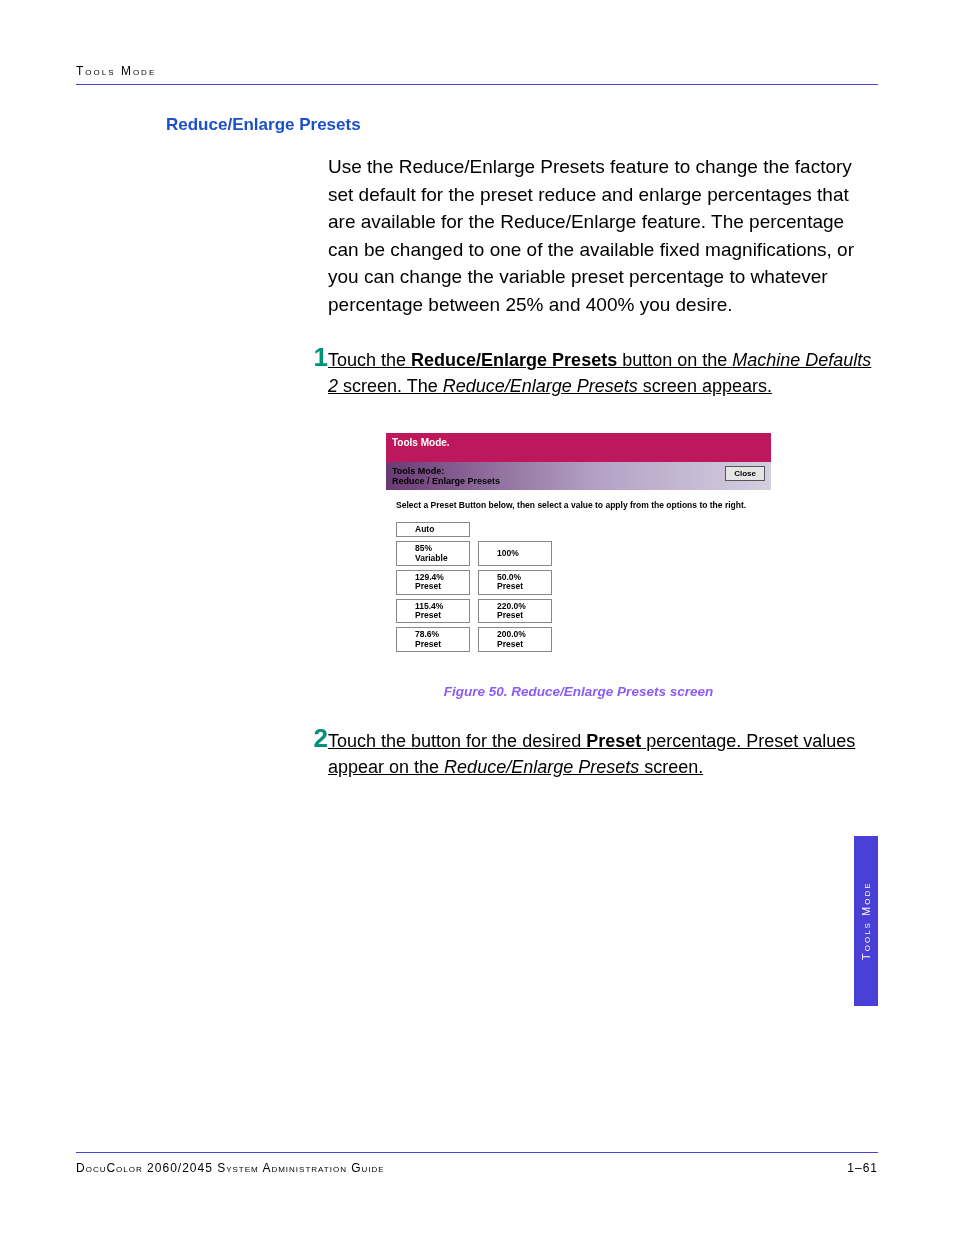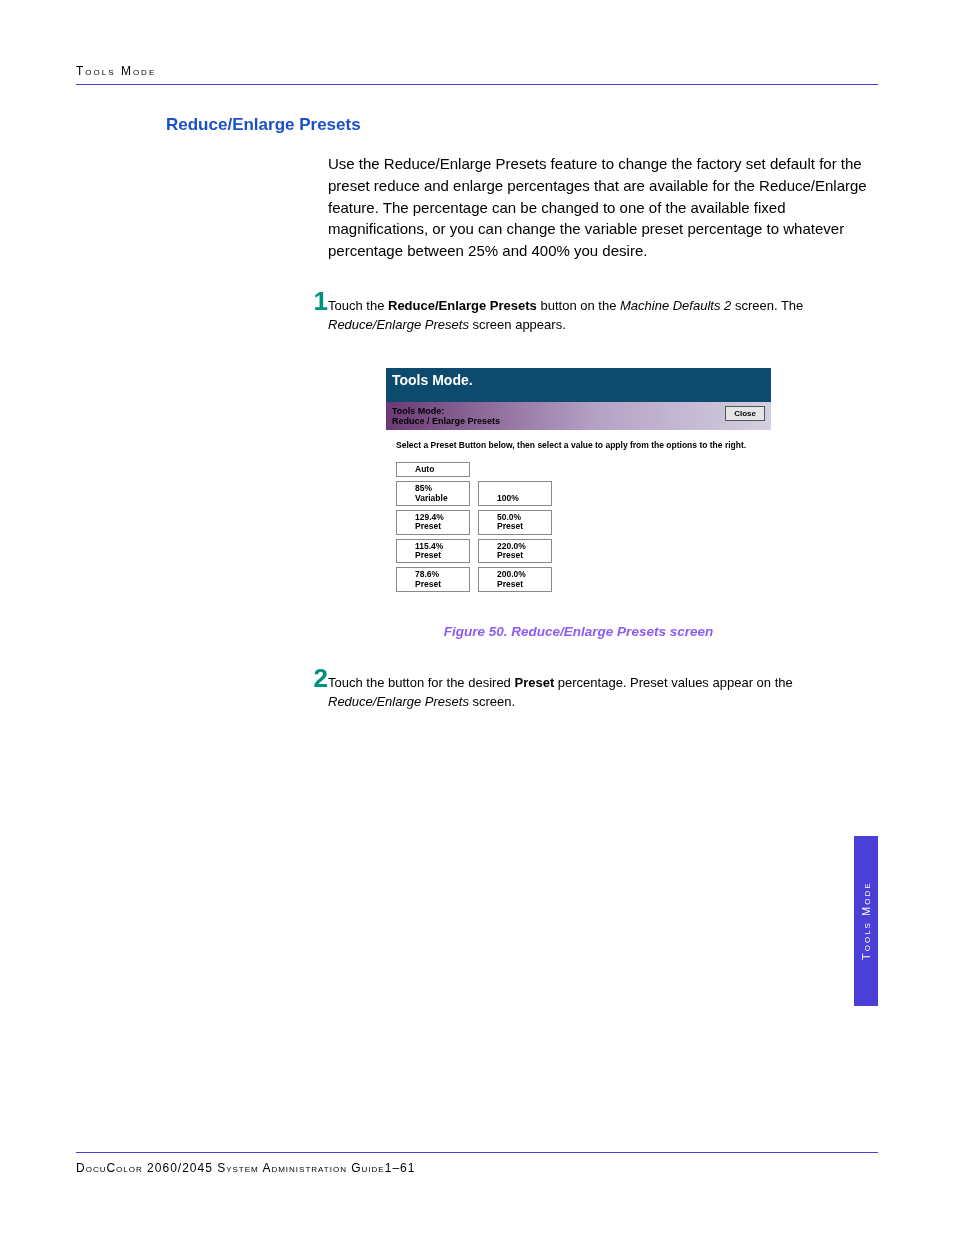--- a/index.html
+++ b/index.html
@@ -31,21 +31,21 @@
   }
   .section-title {
     color: #1a50c8;
     font-weight: bold;
     font-size: 17px;
     margin-left: 90px;
     margin-bottom: 18px;
   }
   .body-text {
     margin-left: 252px;
-    font-size: 15px;
+    font-size: 19px;
     line-height: 1.45;
     color: #000;
     margin-bottom: 24px;
     max-width: 555px;
   }
   .step-badge {
     margin-left: 130px;
     margin-top: 10px;
     margin-bottom: 60px;
   }
@@ -58,36 +58,37 @@
   }
   .step-num {
     color: #00927b;
     font-weight: bold;
     font-size: 26px;
     width: 37px;
     text-align: right;
     flex-shrink: 0;
   }
   .step-text {
-    font-size: 13px;
+    font-size: 18px;
     line-height: 1.45;
     max-width: 555px;
+    text-decoration: underline;
   }
   .step-text b { font-weight: bold; }
   .step-text i { font-style: italic; }
 
   
   .screenshot-wrap {
     margin: 34px 0 10px 310px;
     width: 385px;
   }
   .ss-topbar {
-    background: #0c4a6e;
+    background: #be185d;
     color: #fff;
-    font-size: 14px;
+    font-size: 10px;
     font-weight: bold;
     padding: 4px 6px 14px 6px;
   }
   .ss-header {
     background: linear-gradient(90deg, #6b3a74 0%, #b4a2c5 55%, #d4cfe0 100%);
     color: #000;
     font-size: 9px;
     font-weight: bold;
     padding: 4px 6px;
     display: flex;
@@ -107,21 +108,21 @@
     font-size: 8.5px;
     font-weight: bold;
   }
   .ss-instr {
     line-height: 1.35;
     margin-bottom: 10px;
   }
   .ss-row { display: flex; gap: 8px; margin-bottom: 4px;}
   .ss-btn {
     display: flex;
-    align-items: flex-end;
+    align-items: center;
     width: 72px;
     border: 1px solid #888;
     background: #fff;
   }
   .ss-btn .sq {
     width: 14px;
     background: #dcdcdc;
     border-right: 1px solid #999;
   }
   .ss-btn .lbl {
@@ -158,20 +159,21 @@
   }
 
   .footer-line {
     position: absolute;
     left: 76px;
     right: 76px;
     bottom: 44px;
     border-top: 1px solid #4a3fd6;
     padding-top: 8px;
     display: flex;
+    justify-content: space-between;
     font-size: 12px;
     letter-spacing: 1px;
     font-variant: small-caps;
   }
 </style>
 </head>
 <body>
 
 <div class="page">
 

